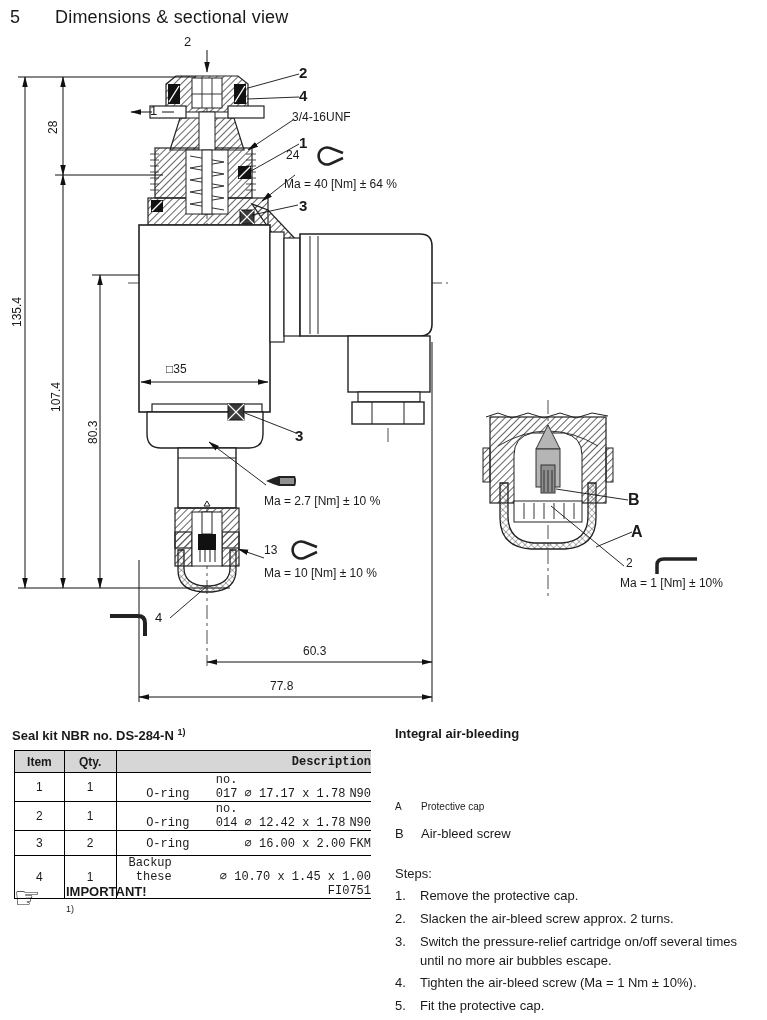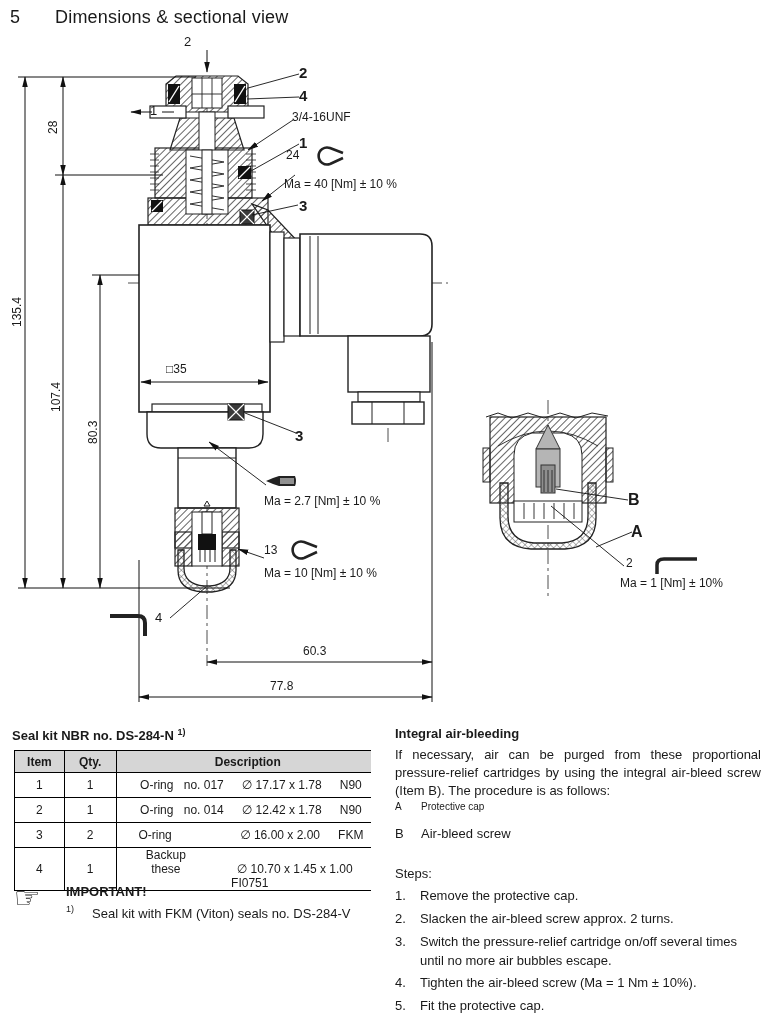--- a/index.html
+++ b/index.html
@@ -18,21 +18,21 @@
   sup{font-size:9px;}
   
   #sealtable{position:absolute;left:14px;top:750px;width:357px;z-index:2;
              border-top:1.5px solid #000;border-bottom:1.5px solid #000;border-left:1px solid #000;
              border-collapse:collapse;font-size:12px;padding-left:36px;}
   #sealtable td{border:1px solid #000;border-right:1px solid #000;height:24px;padding:0;}
   #sealtable td:last-child{border-right:none;}
   #sealtable tr.hdr td{background:#d6d6d6;font-weight:bold;height:21px;}
   .cItem{width:50px;text-align:center;}
   .cQty{width:52px;text-align:center;}
-  .cDesc{width:253px;text-align:center;padding-left:8px !important;}
+  .cDesc{width:253px;text-align:right;padding-left:8px !important;font-family:Liberation Mono, monospace;}
   .dName{display:inline-block;width:46px;}
   .dNo{display:inline-block;width:48px;}
   .dSize{display:inline-block;min-width:108px;}
   .dMat{display:inline-block;margin-left:4px;}
   
   .para{position:absolute;z-index:2;font-size:13px;line-height:18px;width:366px;text-align:justify;}
   .step{position:absolute;z-index:2;font-size:13px;line-height:19px;}
   .stepTxt{position:absolute;left:25px;top:0;display:inline-block;white-space:normal;width:342px;}
   .legendKey{display:inline-block;width:26px;}
   .glyph{font-size:30px;line-height:28px;}
@@ -204,21 +204,21 @@
 <span class="txt h1num" style="left:10px;top:7px;">5</span>
 <span class="txt h1" style="left:55px;top:7px;">Dimensions &amp; sectional view</span>
 
 <span class="txt annS" style="left:184px;top:34px;">2</span>
 <span class="txt annS" style="left:150px;top:103px;">1</span>
 <span class="txt co" style="left:299px;top:64px;">2</span>
 <span class="txt co" style="left:299px;top:87px;">4</span>
 <span class="txt ann" style="left:292px;top:110px;">3/4-16UNF</span>
 <span class="txt co" style="left:299px;top:134px;">1</span>
 <span class="txt ann" style="left:286px;top:148px;">24</span>
-<span class="txt ann" style="left:284px;top:177px;">Ma = 40 [Nm] ± 10 %</span>
+<span class="txt ann" style="left:284px;top:177px;">Ma = 40 [Nm] ± 64 %</span>
 <span class="txt co" style="left:299px;top:197px;">3</span>
 <span class="txt co" style="left:295px;top:427px;">3</span>
 <span class="txt ann" style="left:264px;top:494px;">Ma = 2.7 [Nm] ± 10 %</span>
 <span class="txt ann" style="left:264px;top:543px;">13</span>
 <span class="txt ann" style="left:264px;top:566px;">Ma = 10 [Nm] ± 10 %</span>
 <span class="txt annS" style="left:155px;top:610px;">4</span>
 <span class="txt ann" style="left:166px;top:362px;">□35</span>
 <span class="txt ann" style="left:303px;top:644px;">60.3</span>
 <span class="txt ann" style="left:270px;top:679px;">77.8</span>
 <span class="txt rot" style="left:46px;top:134px;">28</span>
@@ -262,24 +262,22 @@
     <td class="cItem">4</td>
     <td class="cQty">1</td>
     <td class="cDesc"><span class="dName">Backup these</span><span class="dNo"></span><span class="dSize">∅ 10.70 x 1.45 x 1.00</span><span class="dMat">FI0751</span></td>
   </tr>
 </tbody>
     </table>
 
 <span class="txt glyph" style="left:14px;top:884px;">☞</span>
 <span class="txt b" style="left:66px;top:884px;font-size:13px;">IMPORTANT!</span>
 <span class="txt" style="left:66px;top:904px;font-size:13px;"><sup>1)</sup></span>
-<span class="txt" style="left:92px;top:906px;font-size:13px;">Seal kit with FKM (Viton) seals no. DS-284-V</span>
 
 <span class="txt b" style="left:395px;top:726px;font-size:13px;">Integral air-bleeding</span>
-<div class="para" style="left:395px;top:746px;">If necessary, air can be purged from these proportional pressure-relief cartridges by using the integral air-bleed screw (Item B). The procedure is as follows:</div>
 <span class="txt" style="left:395px;top:801px;font-size:10px;"><span class="legendKey">A</span><span>Protective cap</span></span>
 <span class="txt" style="left:395px;top:826px;font-size:13px;"><span class="legendKey">B</span><span>Air-bleed screw</span></span>
 <span class="txt" style="left:395px;top:866px;font-size:13px;">Steps:</span>
 
 <div class="step" style="left:395px;top:886px;">
   <span>1.</span>
   <span class="stepTxt">Remove the protective cap.</span>
 </div>
 <div class="step" style="left:395px;top:909px;">
   <span>2.</span>

